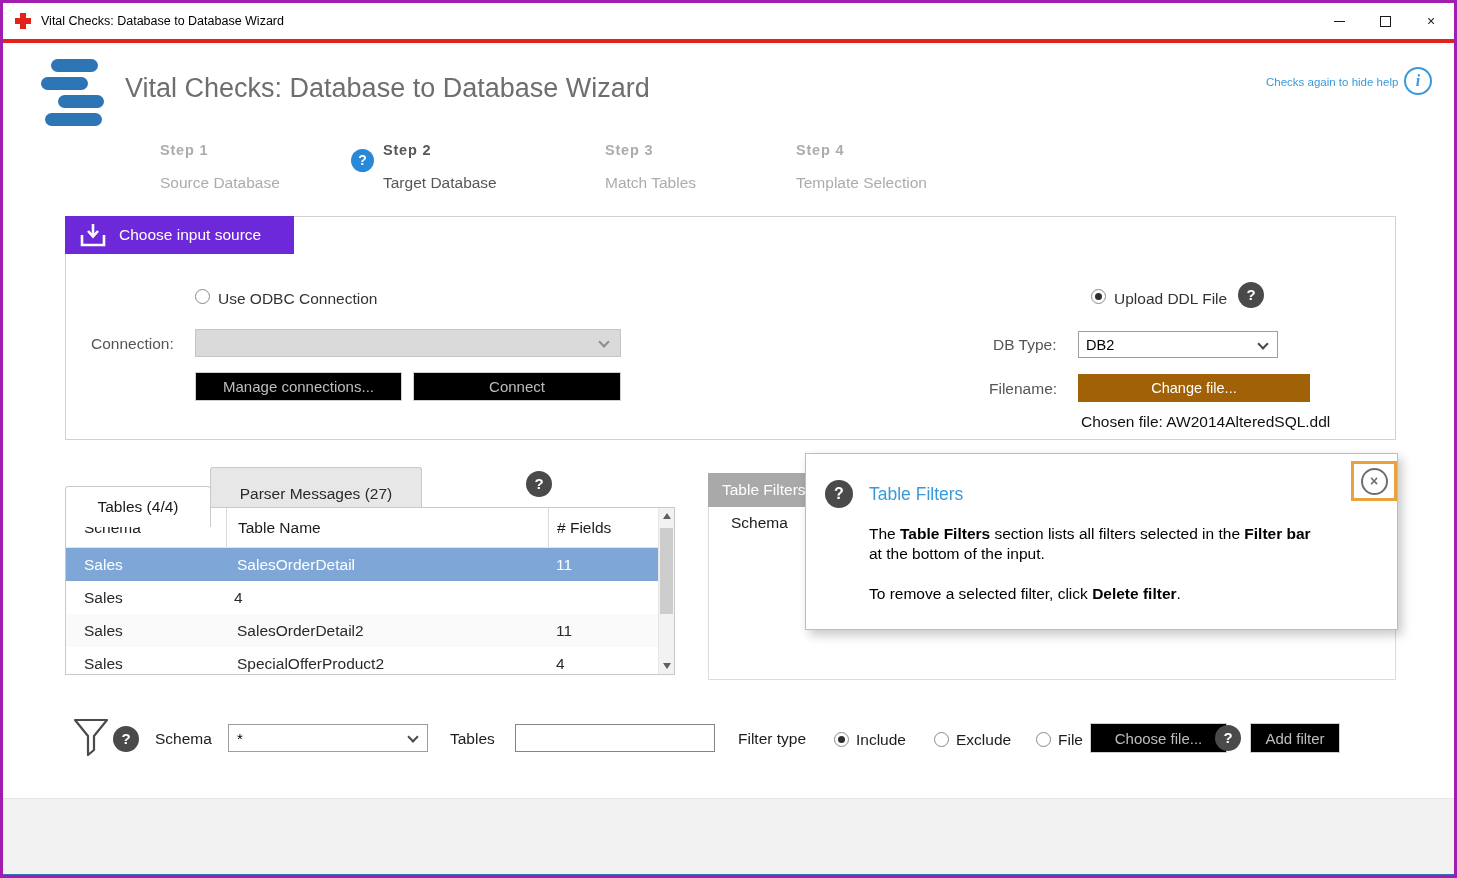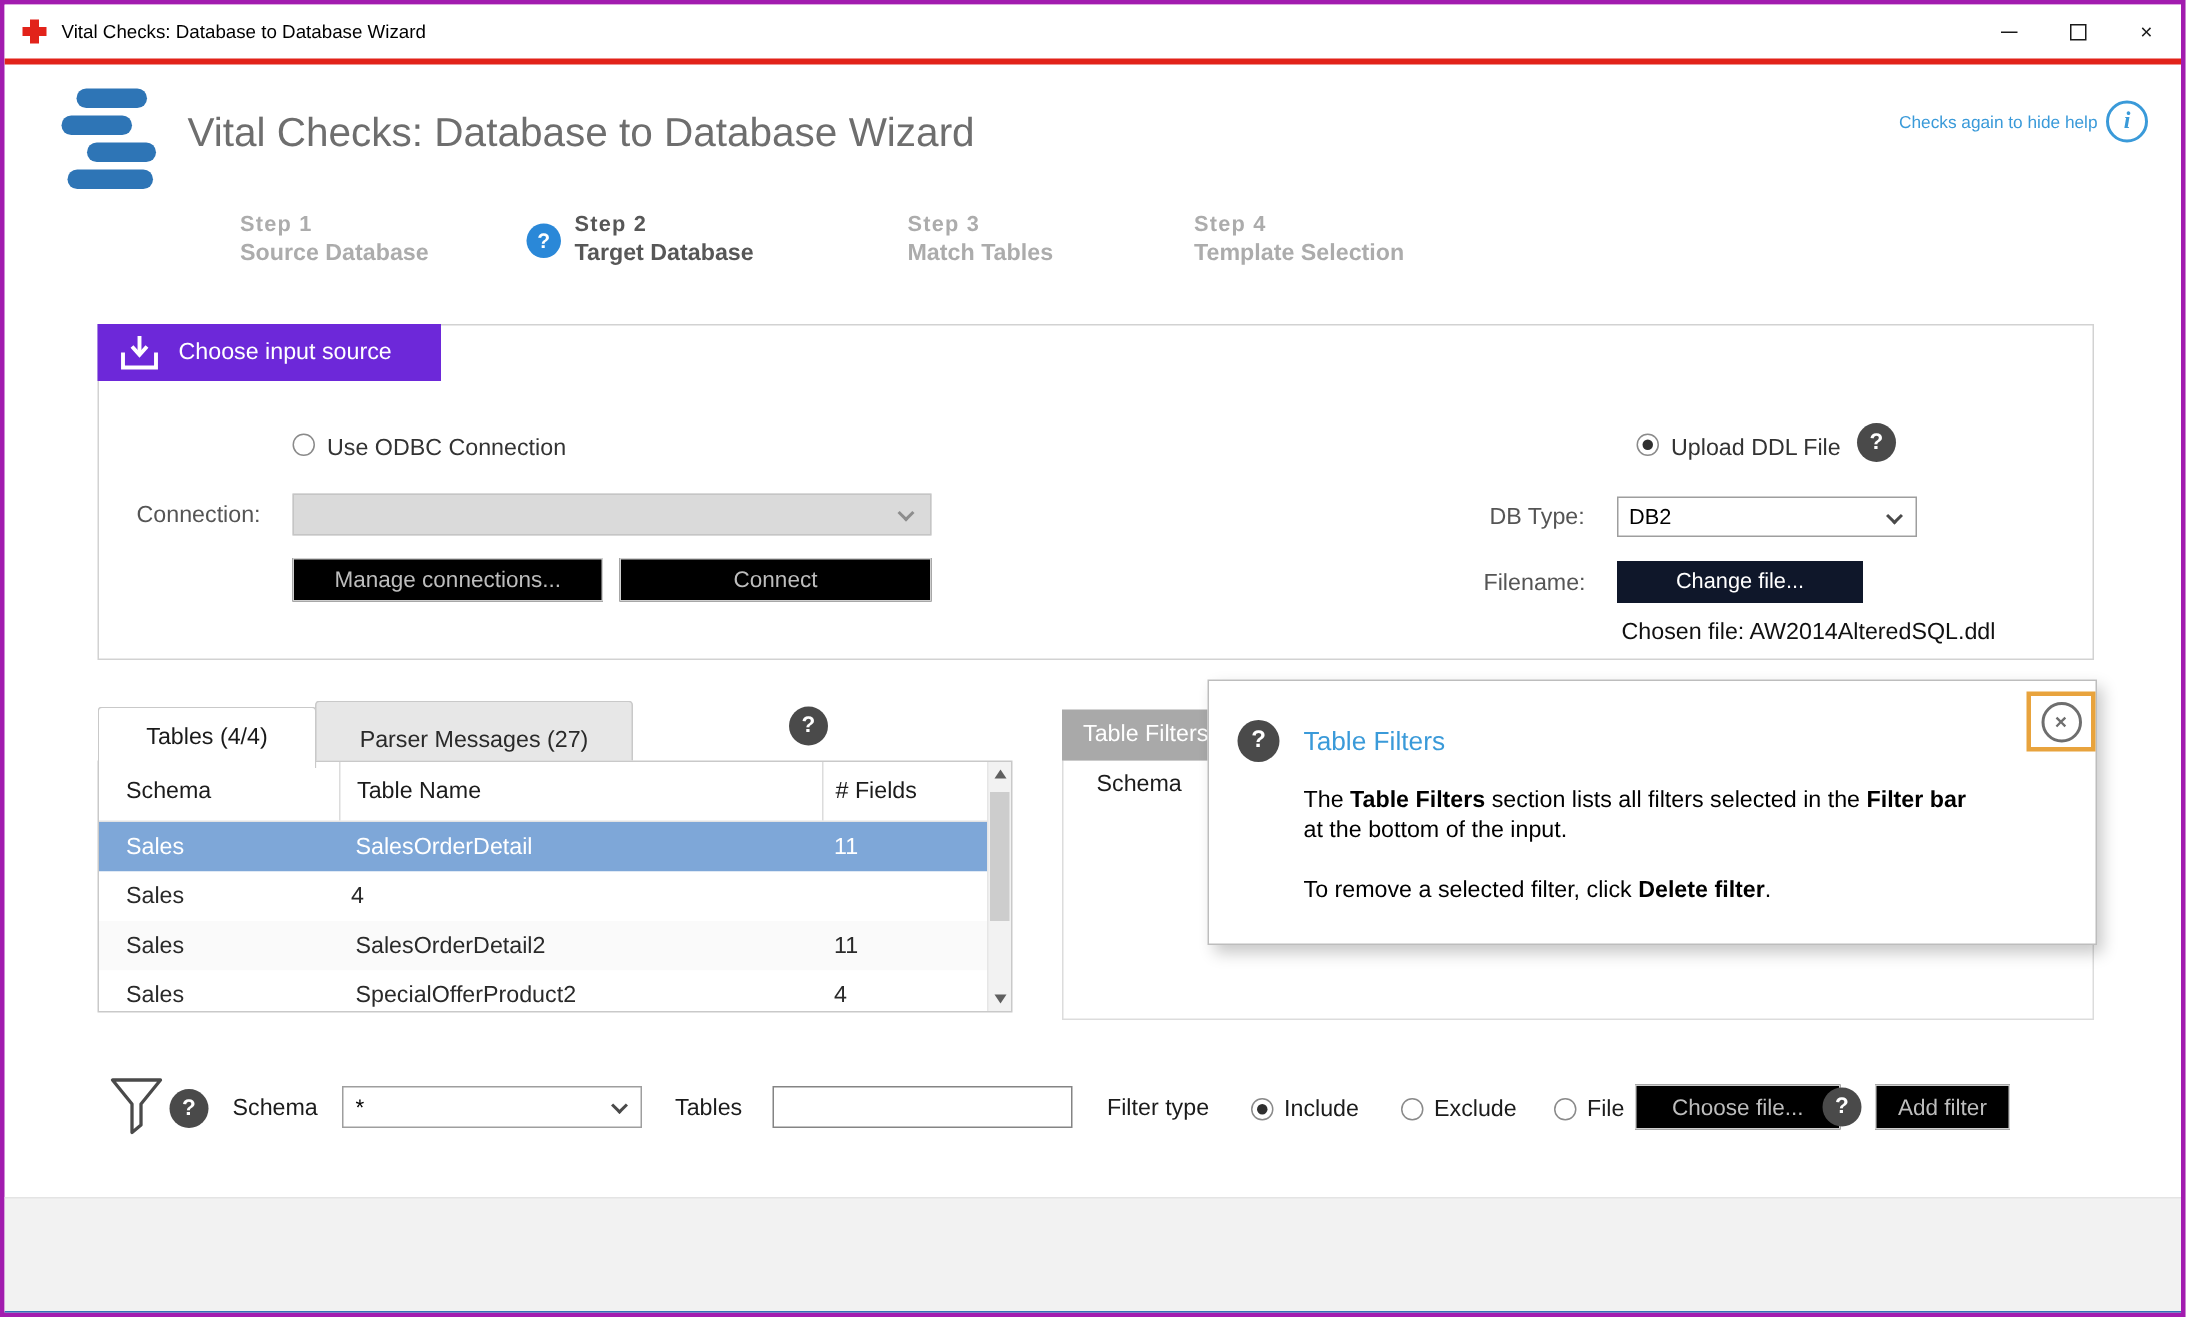--- a/index.html
+++ b/index.html
@@ -22,46 +22,46 @@
 
 #logo{position:absolute;left:36px;top:52px;width:72px;height:76px}
 #logo .bar{position:absolute;height:13px;border-radius:6.5px;background:#2E75B6}
 #page-title{position:absolute;left:122px;top:70px;font-size:27px;color:#6e6e6e}
 #help-toggle{position:absolute;left:1263px;top:73px;font-size:11.5px;color:#3A9AD9;cursor:pointer}
 #info-icon{position:absolute;left:1401px;top:64px;width:28px;height:28px;border:2px solid #3A9AD9;border-radius:50%;color:#3A9AD9;font-family:"Liberation Serif",serif;font-style:italic;font-weight:bold;font-size:16px;text-align:center;line-height:24px;cursor:pointer}
 
 
 .step{position:absolute;top:139px}
 .step .num{font-size:14.5px;font-weight:bold;letter-spacing:.8px;color:#ACACAC}
-.step .lbl{font-size:15.5px;font-weight:bold;color:#ACACAC;margin-top:2px}
+.step .lbl{font-size:15.5px;font-weight:normal;color:#ACACAC;margin-top:16px}
 .step.active .num,.step.active .lbl{color:#575757}
 #step2-help{position:absolute;left:348px;top:146px;width:23px;height:23px;border-radius:50%;background:#2A88D8;color:#fff;font-size:14px;font-weight:bold;text-align:center;line-height:23px}
 
 
 .qcircle{width:26px;height:26px;border-radius:50%;background:#4A4A4A;color:#fff;font-size:15px;font-weight:bold;text-align:center;line-height:26px;cursor:pointer}
 
 
 #input-panel{position:absolute;left:62px;top:213px;width:1331px;height:224px;border:1px solid #D2D2D2}
 #input-header{position:absolute;left:62px;top:213px;width:229px;height:38px;background:#6d28d9;color:#fff;font-size:15.5px;display:flex;align-items:center;gap:13px;padding-left:15px;z-index:2}
 .radio{width:15px;height:15px;border:1px solid #8a8a8a;border-radius:50%;background:#fff;position:absolute}
 .radio.checked::after{content:"";position:absolute;left:3px;top:3px;width:7px;height:7px;border-radius:50%;background:#2f2f2f}
 .ctl-label{position:absolute;font-size:15.5px;color:#333;cursor:default}
 .field-label{position:absolute;font-size:15.5px;color:#555}
 #conn-select{position:absolute;left:192px;top:326px;width:426px;height:28px;background:#DADADA;border:1px solid #C5C5C5}
 .chev{position:absolute;width:8px;height:8px;border-right:2px solid #8d8d8d;border-bottom:2px solid #8d8d8d;transform:rotate(45deg)}
 .chev.dark{border-color:#4a4a4a}
 .btn-disabled{position:absolute;background:#000000;border:1px solid #CFCFCF;color:#BDBDBD;font-size:15px;display:flex;align-items:center;justify-content:center;cursor:default}
 #manage-btn{left:192px;top:369px;width:207px;height:29px}
 #connect-btn{left:410px;top:369px;width:208px;height:29px}
 #db-select{position:absolute;left:1075px;top:328px;width:200px;height:27px;background:#fff;border:1px solid #9E9E9E;font-size:14.5px;color:#000;display:flex;align-items:center;padding-left:7px;cursor:pointer}
-#change-file-btn{position:absolute;left:1075px;top:371px;width:164px;height:28px;background:#0f172a;color:#fff;font-size:14.5px;display:flex;align-items:center;justify-content:center;cursor:pointer}
+#change-file-btn{position:absolute;left:1075px;top:371px;width:232px;height:28px;background:#a16207;color:#fff;font-size:14.5px;display:flex;align-items:center;justify-content:center;cursor:pointer}
 #chosen-file{position:absolute;left:1078px;top:410px;font-size:15.5px;color:#111}
 
 
-#tab-tables{position:absolute;left:62px;top:468px;width:146px;height:41px;background:#fff;border:1px solid #C9C9C9;border-bottom:none;border-radius:3px 3px 0 0;z-index:3;font-size:15.5px;color:#1a1a1a;display:flex;align-items:center;justify-content:center;cursor:pointer}
+#tab-tables{position:absolute;left:62px;top:483px;width:146px;height:41px;background:#fff;border:1px solid #C9C9C9;border-bottom:none;border-radius:3px 3px 0 0;z-index:3;font-size:15.5px;color:#1a1a1a;display:flex;align-items:center;justify-content:center;cursor:pointer}
 #tab-parser{position:absolute;left:207px;top:464px;width:212px;height:52px;background:#E7E7E7;border:1px solid #C9C9C9;border-bottom:none;border-radius:3px 3px 0 0;z-index:1;font-size:15.5px;color:#2a2a2a;display:flex;align-items:center;justify-content:center;cursor:pointer}
 #tables-help{position:absolute;left:523px;top:468px}
 
 
 #table-box{position:absolute;left:62px;top:504px;width:610px;height:168px;border:1px solid #C9C9C9;background:#fff;z-index:2;overflow:hidden}
 .tbl-inner{margin-right:16px}
 #tbl-head{height:40px;display:flex;border-bottom:1px solid #E3E3E3;font-size:15.5px;color:#1c1c1c;background:#fff}
 #tbl-head .hc{display:flex;align-items:center}
 .colA{width:160px;padding-left:18px}
 .colB{flex:1;padding-left:11px}

